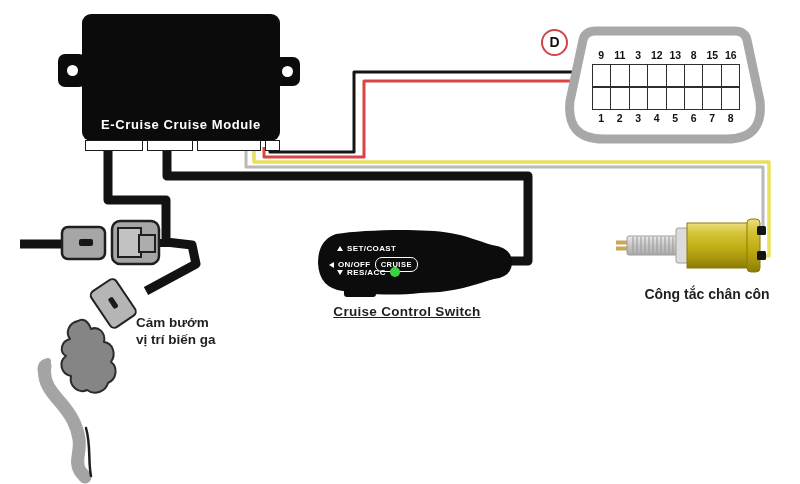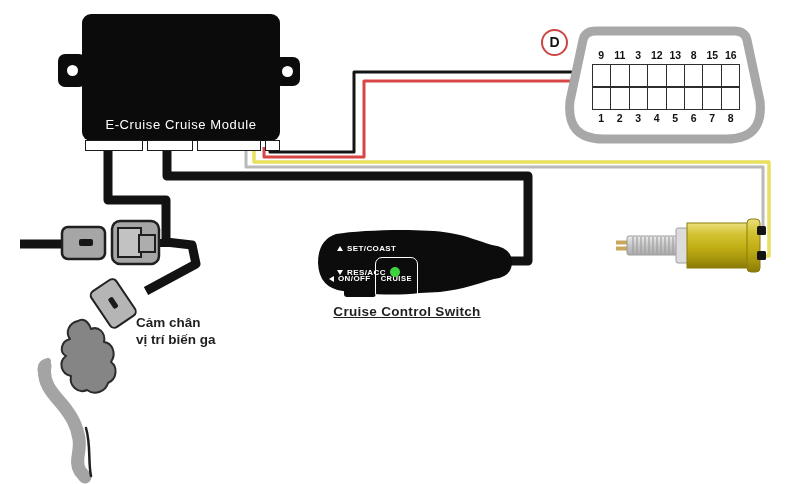--- a/index.html
+++ b/index.html
@@ -8,42 +8,42 @@
     font-family:"Liberation Sans","DejaVu Sans",sans-serif;
   }
   .stage svg{position:absolute;left:0;top:0;}
 
   
   .ear{position:absolute;background:#0b0b0b;border-radius:7px;display:flex;align-items:center;justify-content:center;}
   .ear-left{left:58px;top:54px;width:28px;height:33px;}
   .ear-right{left:274px;top:57px;width:26px;height:29px;}
   .ear-hole{width:11px;height:11px;background:#fff;border-radius:50%;}
   .module-box{position:absolute;left:82px;top:14px;width:198px;height:127px;background:#0b0b0b;border-radius:9px;}
-  .module-label{position:absolute;left:0;right:0;bottom:9px;text-align:center;color:#fff;font-weight:normal;font-size:13px;letter-spacing:.6px;white-space:nowrap;margin-top:43px;}
+  .module-label{position:absolute;left:0;right:0;bottom:9px;text-align:center;color:#fff;font-weight:bold;font-size:13px;letter-spacing:.6px;white-space:nowrap;margin-top:43px;}
   .tab{position:absolute;top:140px;height:11px;background:#fff;border:1.6px solid #1c1c1c;box-sizing:border-box;}
   .tab1{left:85px;width:58px;} .tab2{left:147px;width:46px;} .tab3{left:197px;width:64px;} .tab4{left:265px;width:15px;}
 
   
   .d-badge{position:absolute;left:541px;top:29px;width:23px;height:23px;border:2px solid #cc4646;border-radius:50%;
            text-align:center;line-height:23px;font-weight:bold;font-size:14px;color:#111;}
   .pin-labels{position:absolute;left:592px;width:148px;height:12px;display:flex;font-weight:bold;font-size:10.5px;color:#111;}
   .pin-labels span{flex:1;text-align:center;line-height:12px;}
   .pins-top{top:49px;} .pins-bottom{top:112px;}
   .pin-grid{position:absolute;left:592px;top:64px;width:148px;height:46px;display:flex;border:1.7px solid #2d2d2d;background:#fff;box-sizing:border-box;}
   .pin-cell{flex:1;border-right:1.7px solid #2d2d2d;}
   .pin-cell:last-child{border-right:none;}
   .grid-mid{position:absolute;left:592px;top:86px;width:148px;height:1.7px;background:#2d2d2d;}
 
   
   .cs-row{position:absolute;color:#fff;font-weight:bold;font-size:8px;letter-spacing:.4px;display:flex;align-items:center;gap:4px;white-space:nowrap;}
   .cs-row1{left:337px;top:244px;} .cs-row2{left:329px;top:257px;} .cs-row3{left:337px;top:267px;}
   .tri-up{width:0;height:0;border-left:3.5px solid transparent;border-right:3.5px solid transparent;border-bottom:5.5px solid #fff;}
   .tri-down{width:0;height:0;border-left:3.5px solid transparent;border-right:3.5px solid transparent;border-top:5.5px solid #fff;}
   .tri-left{width:0;height:0;border-top:3.5px solid transparent;border-bottom:3.5px solid transparent;border-right:5.5px solid #fff;}
-  .pill{border:1.5px solid #fff;border-radius:7px;padding:16px 5px;font-size:7.5px;letter-spacing:.5px;}
+  .pill{border:1.5px solid #fff;border-radius:7px;padding:2px 5px;font-size:7.5px;letter-spacing:.5px;}
   .dot{width:10px;height:10px;border-radius:50%;background:#3ed33e;}
 
   
   .caption{position:absolute;font-weight:bold;color:#1f1f1f;}
   .caption-cruise{left:318px;top:304px;width:178px;text-align:center;font-size:13.5px;letter-spacing:.3px;text-decoration:underline;}
   .caption-clutch{left:628px;top:286px;width:158px;text-align:center;font-size:14px;}
   .caption-throttle{left:136px;top:314px;font-size:13.5px;line-height:1.28;}
 </style>
 </head>
 <body>
@@ -169,18 +169,19 @@
     <span>ON/OFF</span>
     <span class="pill">CRUISE</span>
   </div>
   <div class="cs-row cs-row3">
     <span class="tri-down"></span>
     <span>RES/ACC</span>
     <span class="dot" style="background: rgb(62, 211, 62);"></span>
   </div>
 
   <div class="caption caption-cruise">Cruise Control Switch</div>
+  <div class="caption caption-clutch">Công tắc chân côn</div>
   <div class="caption caption-throttle">
-    <div>Cảm chân</div>
+    <div>Cảm bướm</div>
     <div>vị trí biến ga</div>
   </div>
 
 </div>
 
 </body></html>

